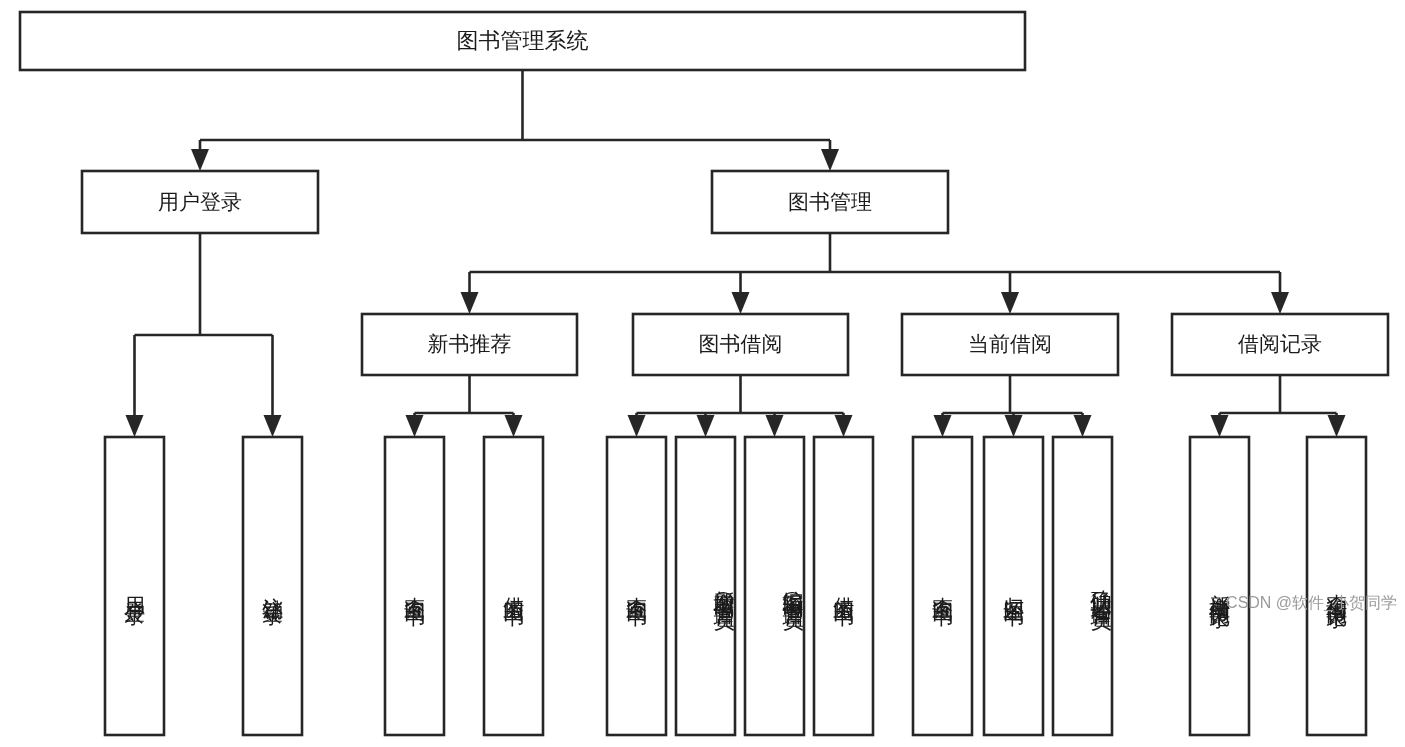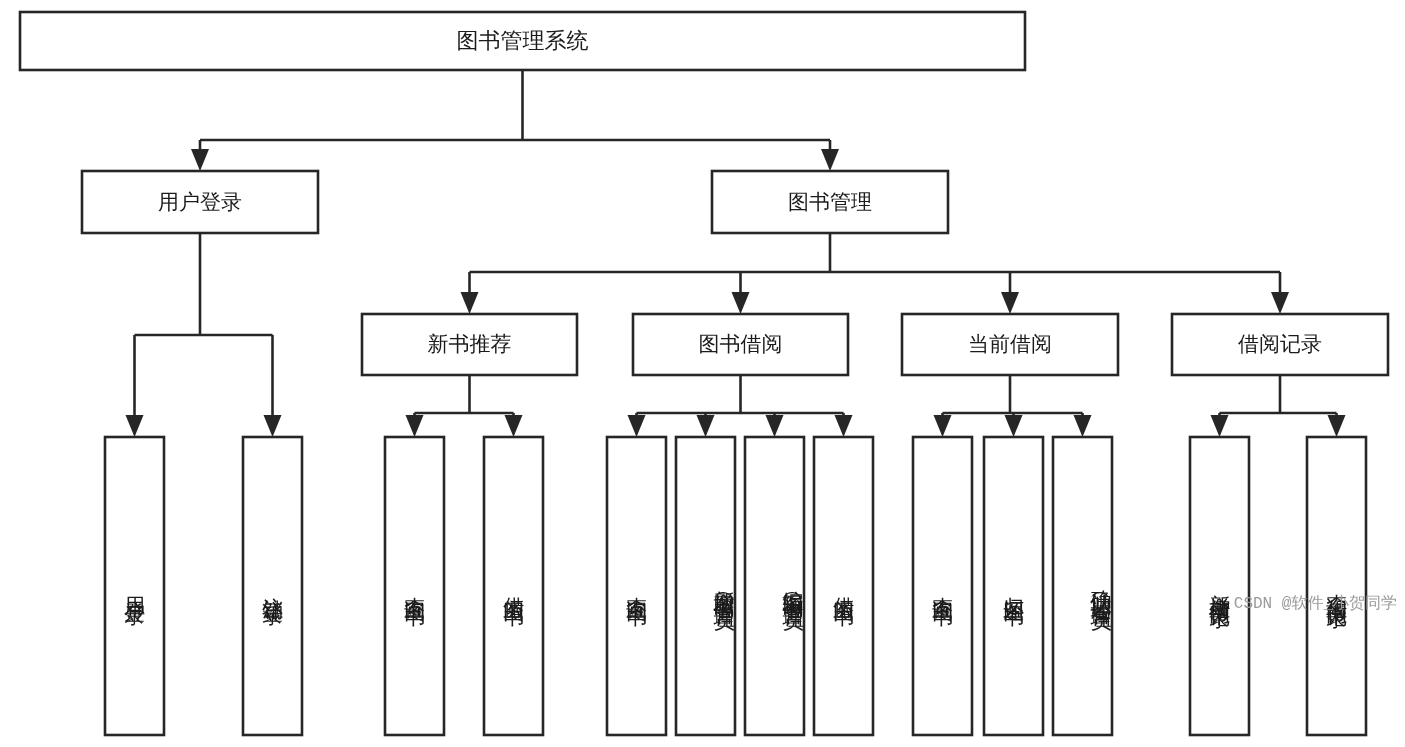--- a/index.html
+++ b/index.html
@@ -36,21 +36,21 @@
     white-space:nowrap;
     text-align:center;
     display:flex;
     align-items:flex-start;
     justify-content:center;
     pointer-events:none;
   }
   .watermark{
     position:absolute;
     right:8px;bottom:6px;
-    font-family:Liberation Mono, monospace;
+    font-family:Liberation Sans, sans-serif;
     font-size:16px;
     color:#9a9a9a;
     white-space:nowrap;
   }
 </style>
 </head>
 <body>
 
 <div id="diagram-root">
 

